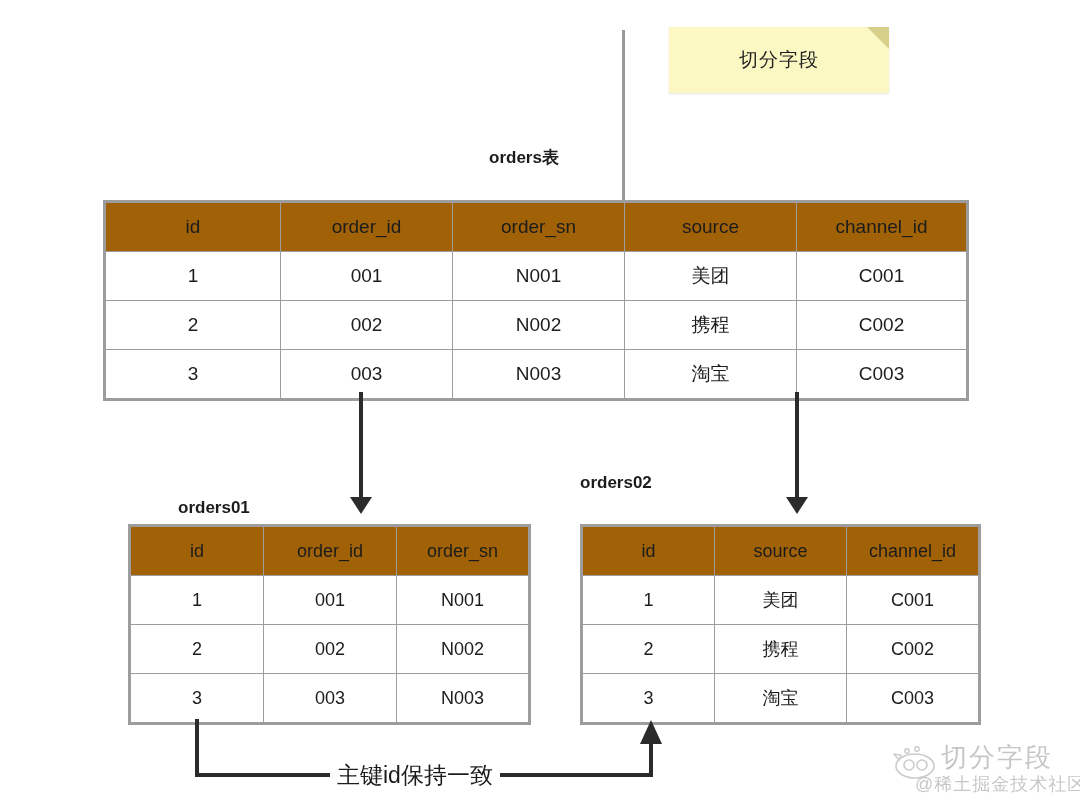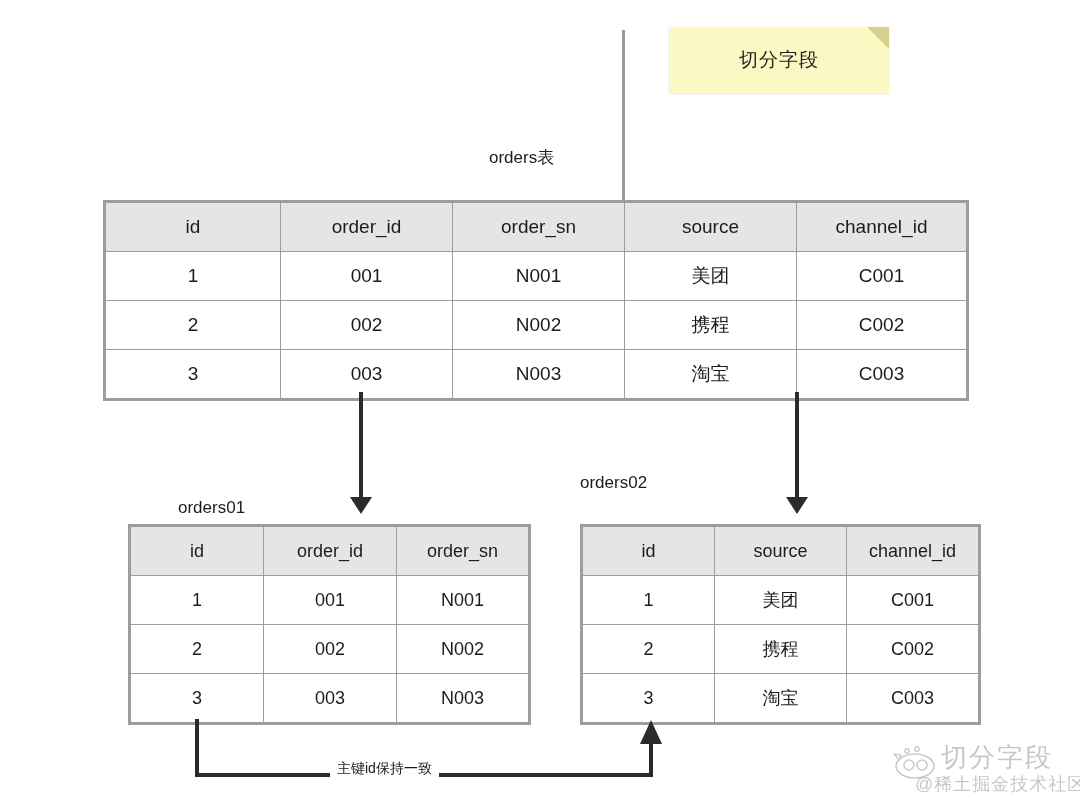--- a/index.html
+++ b/index.html
@@ -57,21 +57,21 @@
     top: 30px;
     width: 3px;
     height: 175px;
     background: #9a9a9a;
   }
 
   
   .tbl-title {
     position: absolute;
     font-size: 17px;
-    font-weight: normal;
+    font-weight: bold;
     color: #1c1c1c;
     white-space: nowrap;
     text-align: right;
   }
   #title-orders { left: 489px; top: 146px; }
   #title-orders01 { left: 178px; top: 498px; }
   #title-orders02 { left: 580px; top: 473px; }
 
   
   .tbl {
@@ -82,21 +82,21 @@
     background: #ffffff;
   }
   .tbl td, .tbl th {
     border: 1.5px solid #9d9d9d;
     text-align: center;
     font-weight: normal;
     color: #1c1c1c;
     padding: 0;
   }
   .tbl thead th {
-    background: #e5e5e5;
+    background: #a16207;
   }
 
   
   #table-orders {
     left: 103px;
     top: 200px;
     width: 863px;
   }
   #table-orders th, #table-orders td {
     height: 48px;
@@ -157,21 +157,21 @@
     border-left: 11px solid transparent;
     border-right: 11px solid transparent;
     border-bottom: 24px solid #2b2b2b;
   }
   #conn-label {
     position: absolute;
     left: 330px;
     top: 760px;
     background: #ffffff;
     padding: 0 7px;
-    font-size: 14px;
+    font-size: 23px;
     color: #1c1c1c;
     white-space: nowrap;
   }
 
   
   #watermark {
     position: absolute;
     left: 893px;
     top: 736px;
     width: 185px;

